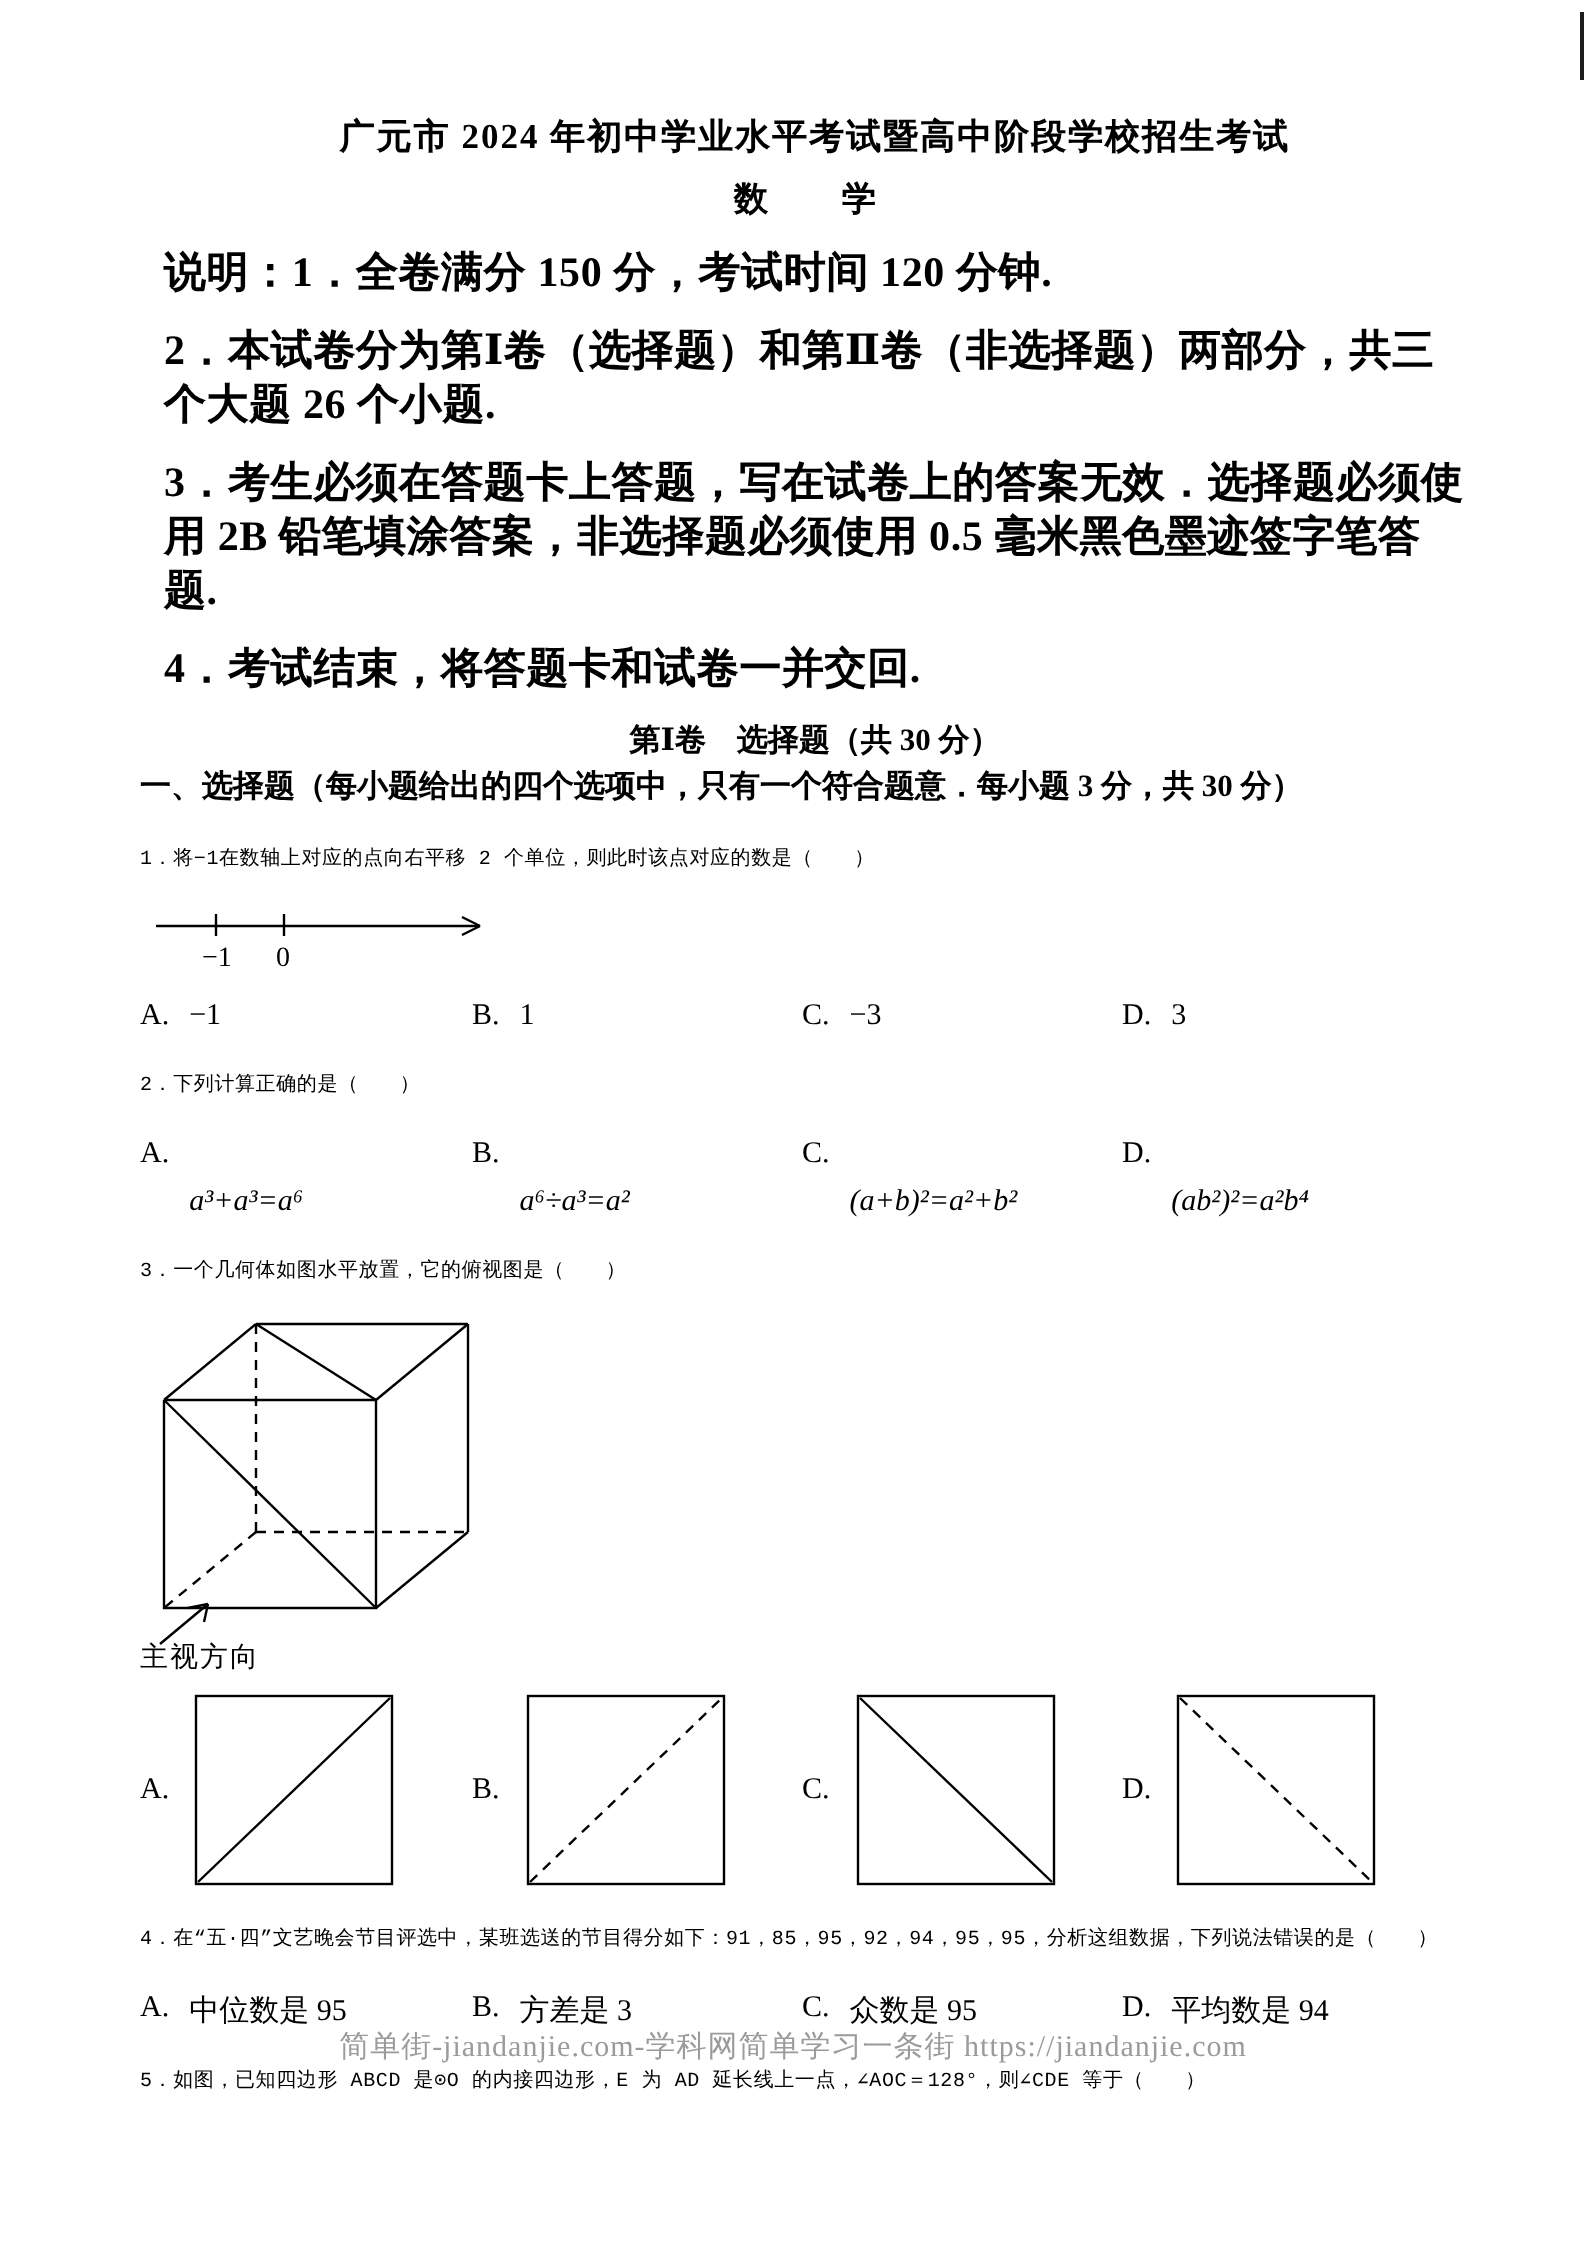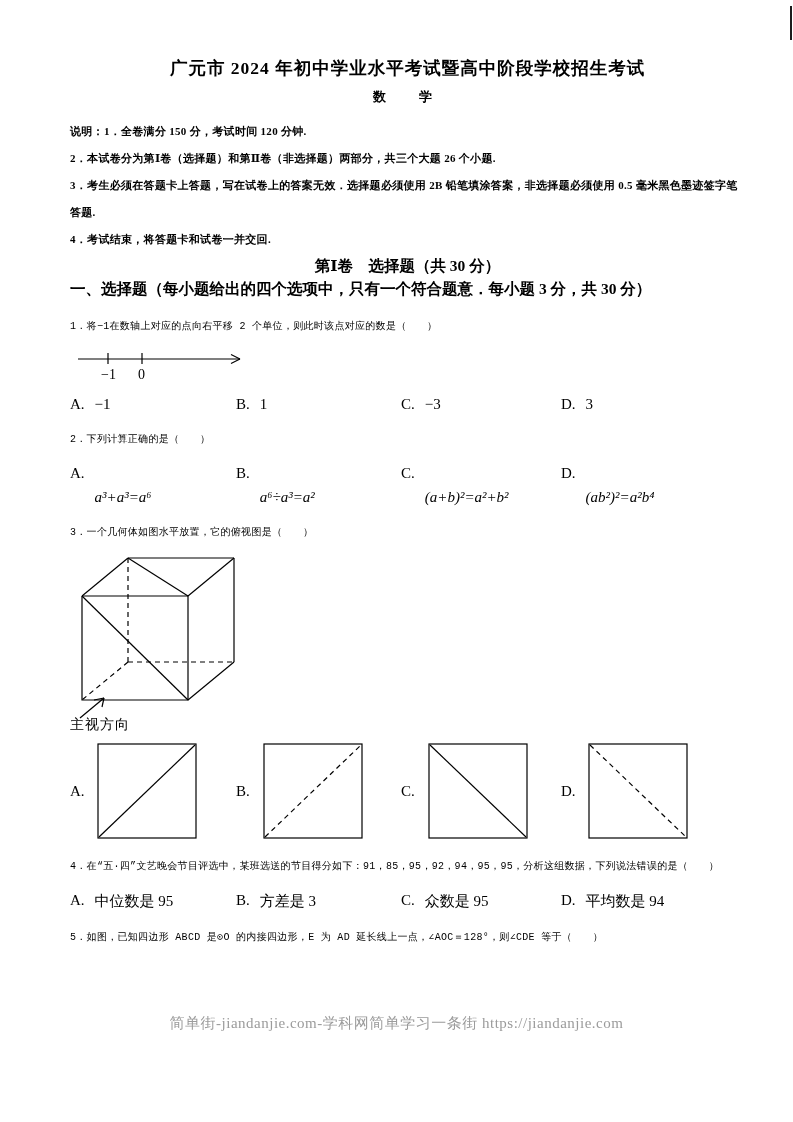--- a/index.html
+++ b/index.html
@@ -1,22 +1,22 @@
 <!DOCTYPE html>
 <html><head>
 <meta charset="utf-8">
 <style>
   html,body{margin:0;padding:0;background:#ffffff;}
   .page{position:relative;width:793px;height:1122px;margin:0 auto;background:#fff;
         font-family:"Liberation Serif","DejaVu Serif",serif;color:#000;overflow:hidden;}
   .edge-mark{position:absolute;right:1px;top:6px;width:2px;height:34px;background:#1c1c1c;}
   .inner{padding:56px 48px 0 70px;}
   .title{font-size:17.5px;font-weight:bold;text-align:center;letter-spacing:1px;margin:0 0 8px 0;}
-  .subject{font-size:13px;font-weight:bold;text-align:center;letter-spacing:10px;margin:0 0 12px 0;}
-  .notes p{font-weight:bold;font-size:11px;line-height:27px;margin:0;letter-spacing:0.3px;}
+  .subject{font-size:17px;font-weight:bold;text-align:center;letter-spacing:10px;margin:0 0 12px 0;}
+  .notes p{font-weight:bold;font-size:21px;line-height:27px;margin:12px;letter-spacing:0.3px;}
   .section-title{font-weight:bold;font-size:15.5px;text-align:center;margin:3px 0 0 0;}
   .section-sub{font-weight:bold;font-size:15.5px;margin:2px 0 10px 0;}
   .stem{font-size:10px;line-height:26px;margin:14px 0 4px 0;letter-spacing:0.3px;font-family:Liberation Mono, monospace;}
   .opts{display:flex;font-size:15px;margin:12px 0 4px 0;align-items:baseline;}
   .opt{display:flex;}
   .opt .olabel{margin-right:10px;}
   .o1{width:166px;} .o2{width:165px;} .o3{width:160px;} .o4{flex:1;}
   .math{font-style:italic;margin-top:24px;}
   .numberline{margin:8px 0 2px 6px;}
   .figure3d{margin:4px 0 0 0;}

